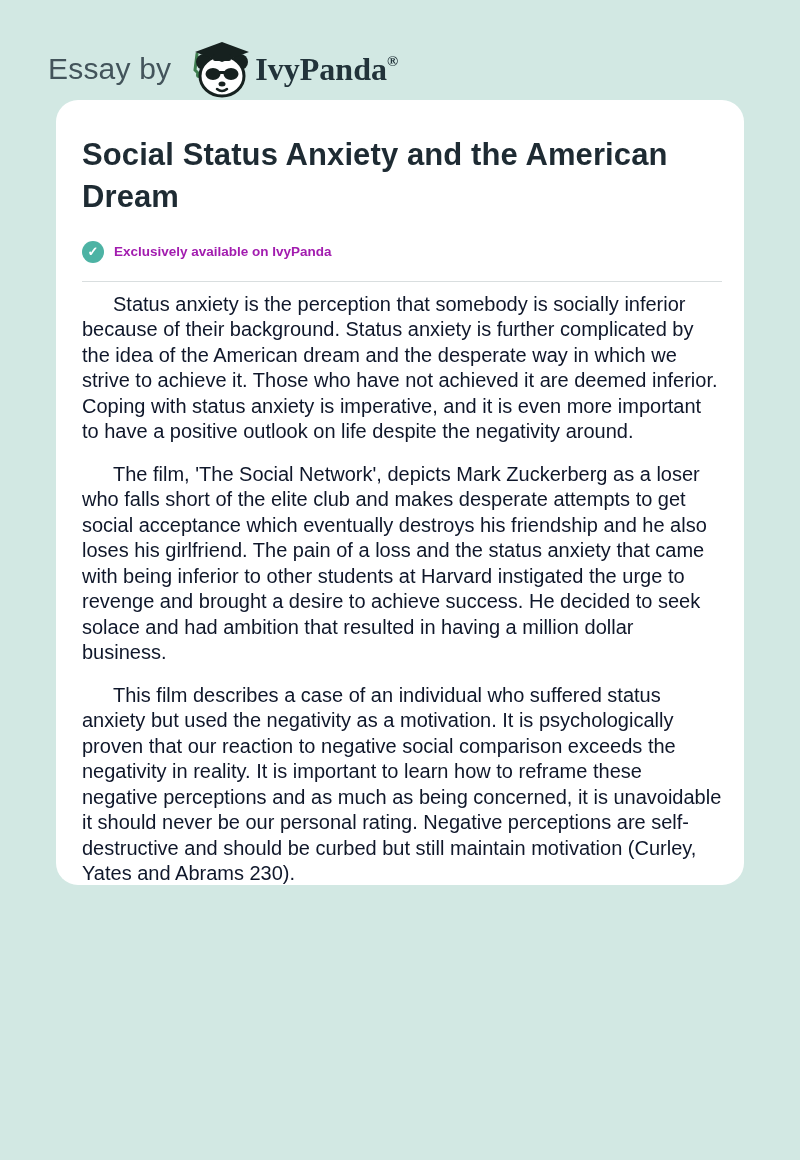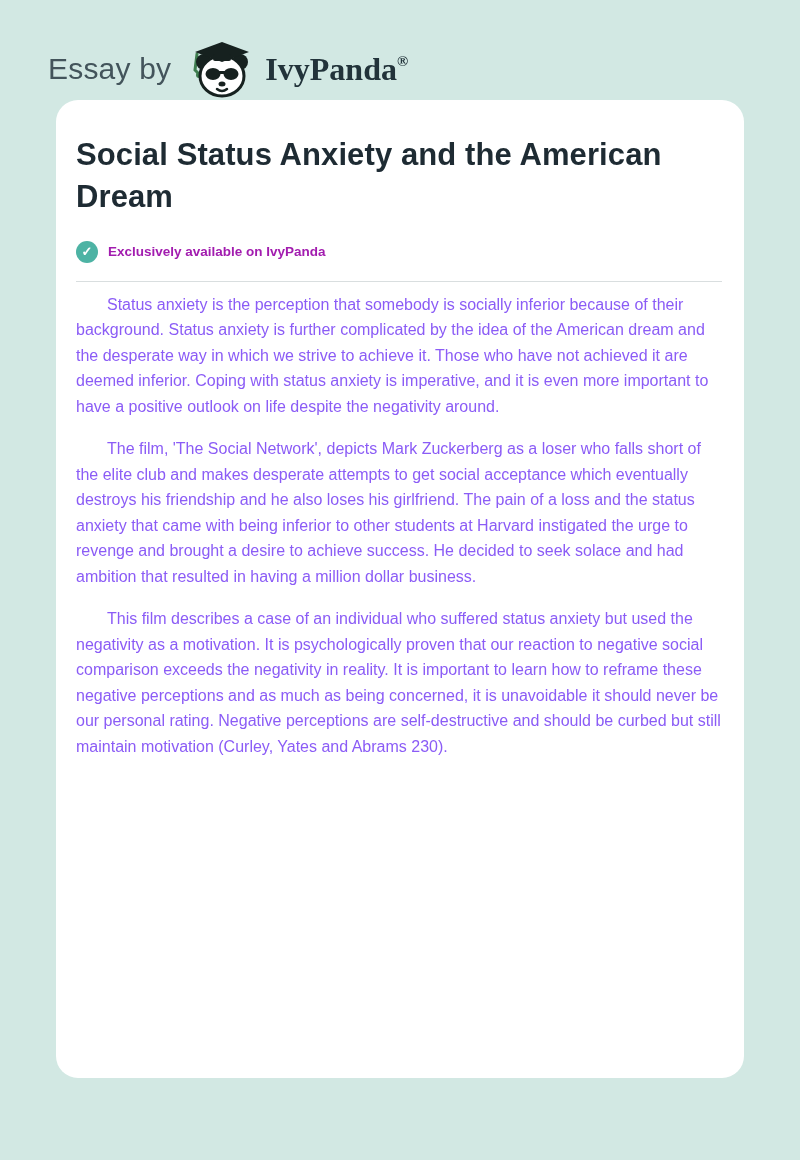--- a/index.html
+++ b/index.html
@@ -21,21 +21,21 @@
   }
   .essay-by {
     font-size: 30px;
     color: #43545b;
     letter-spacing: 0.2px;
     margin-right: 16px;
   }
   .logo {
     display: flex;
     align-items: center;
-    gap: 16px;
+    gap: 6px;
     cursor: pointer;
   }
   .logo svg { display: block; }
   .brand {
     font-family: "Liberation Serif", serif;
     font-weight: bold;
     font-size: 32px;
     color: #22333a;
     line-height: 1;
   }
@@ -43,25 +43,25 @@
     font-family: "Liberation Serif", serif;
     font-weight: bold;
     font-size: 15px;
     color: #22333a;
     vertical-align: 14px;
   }
 
   
   .card {
     width: 688px;
-    height: 978px;
+    height: 785px;
     margin: 0 auto;
     background: #ffffff;
     border-radius: 22px;
-    padding: 28px 22px 40px 20px;
+    padding: 28px 22px 40px 26px;
     overflow: hidden;
   }
 
   .title {
     font-size: 31px;
     font-weight: bold;
     color: #1e2b33;
     line-height: 1.37;
     margin: 6px 0 22px 0;
     letter-spacing: 0.1px;
@@ -100,22 +100,22 @@
 
   .section-heading {
     font-size: 25px;
     font-weight: bold;
     color: #1e2b33;
     margin: 26px 0 20px 0;
     letter-spacing: 0.1px;
   }
 
   .para {
-    font-size: 16px;
-    color: #8b5cf6;
+    font-size: 20px;
+    color: #0f172a;
     line-height: 25.5px;
     text-indent: 31px;
     margin: 0 0 17px 0;
   }
 </style>
 </head>
 <body>
 
 <div class="header">
   <span class="essay-by">Essay by</span>

